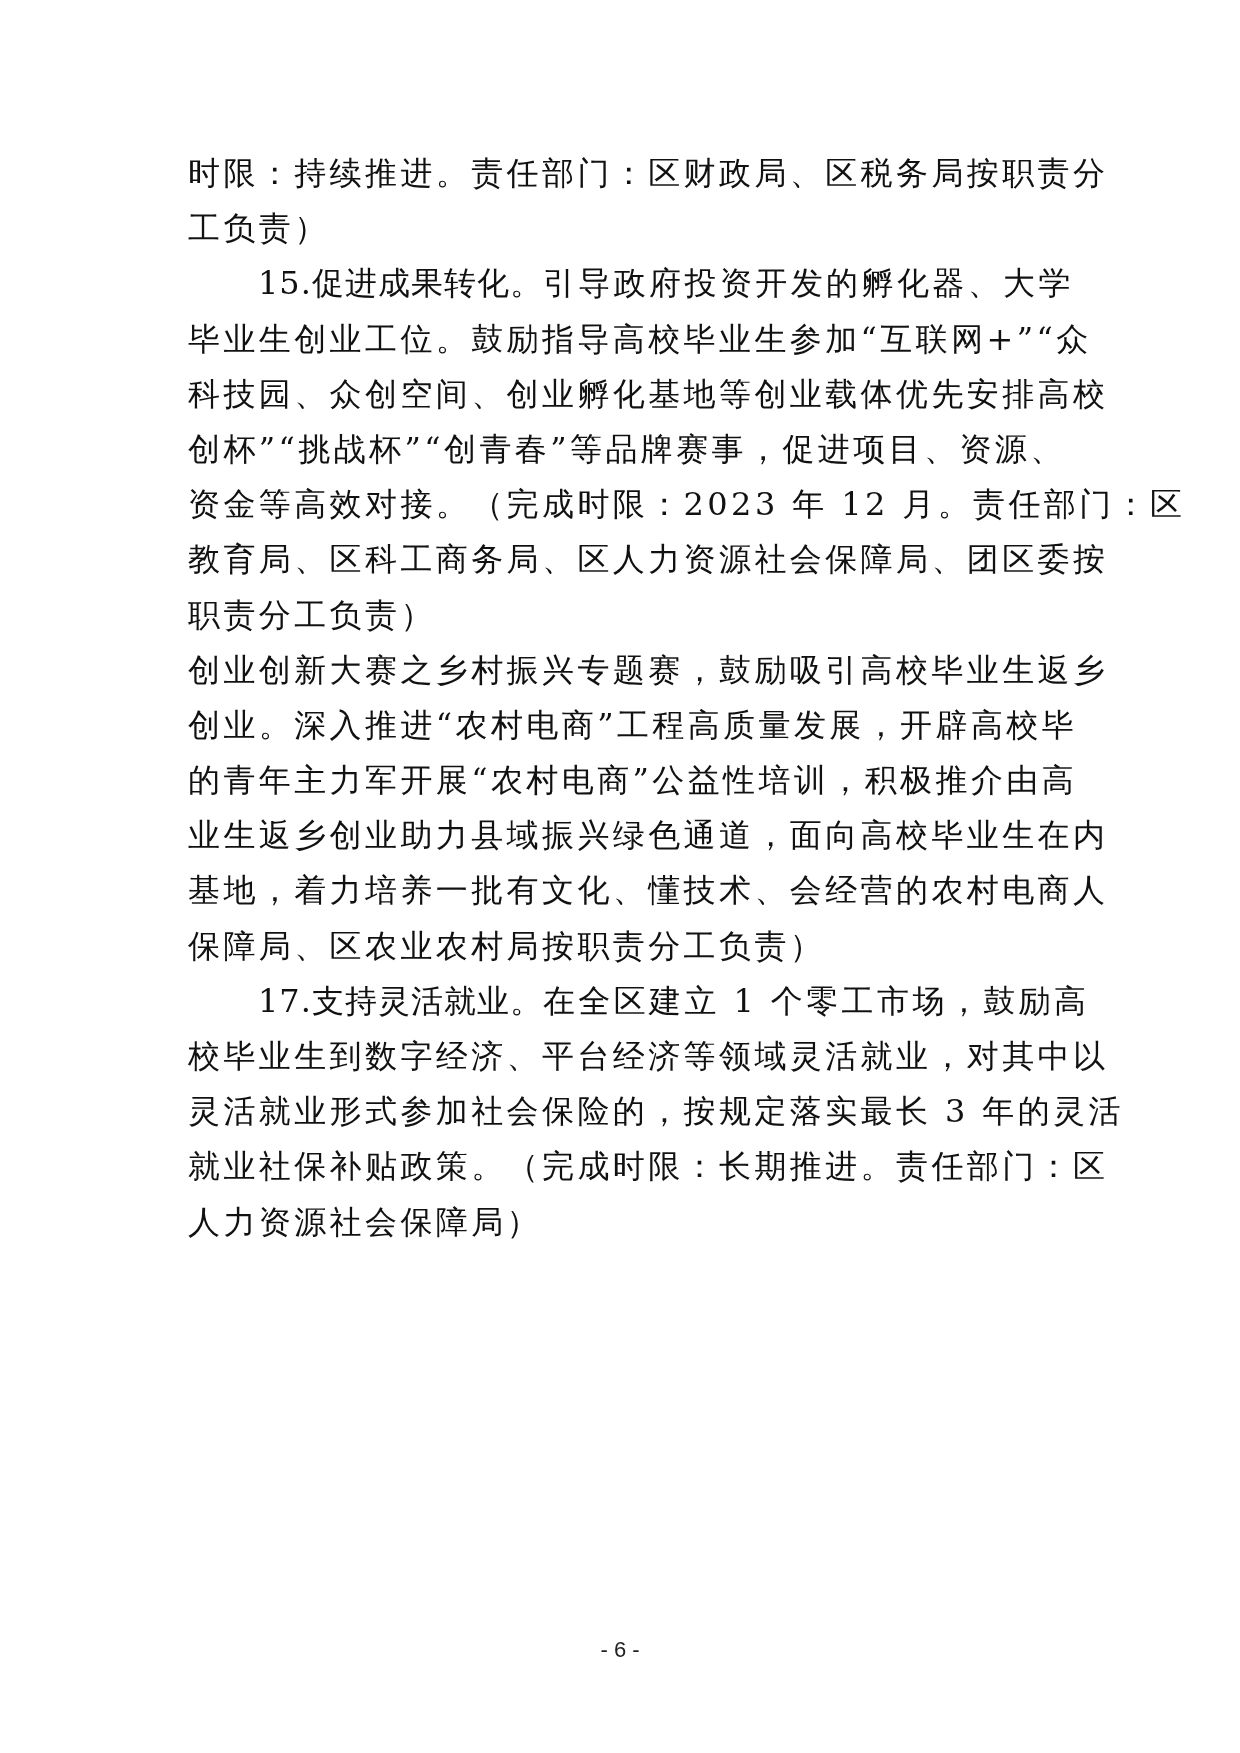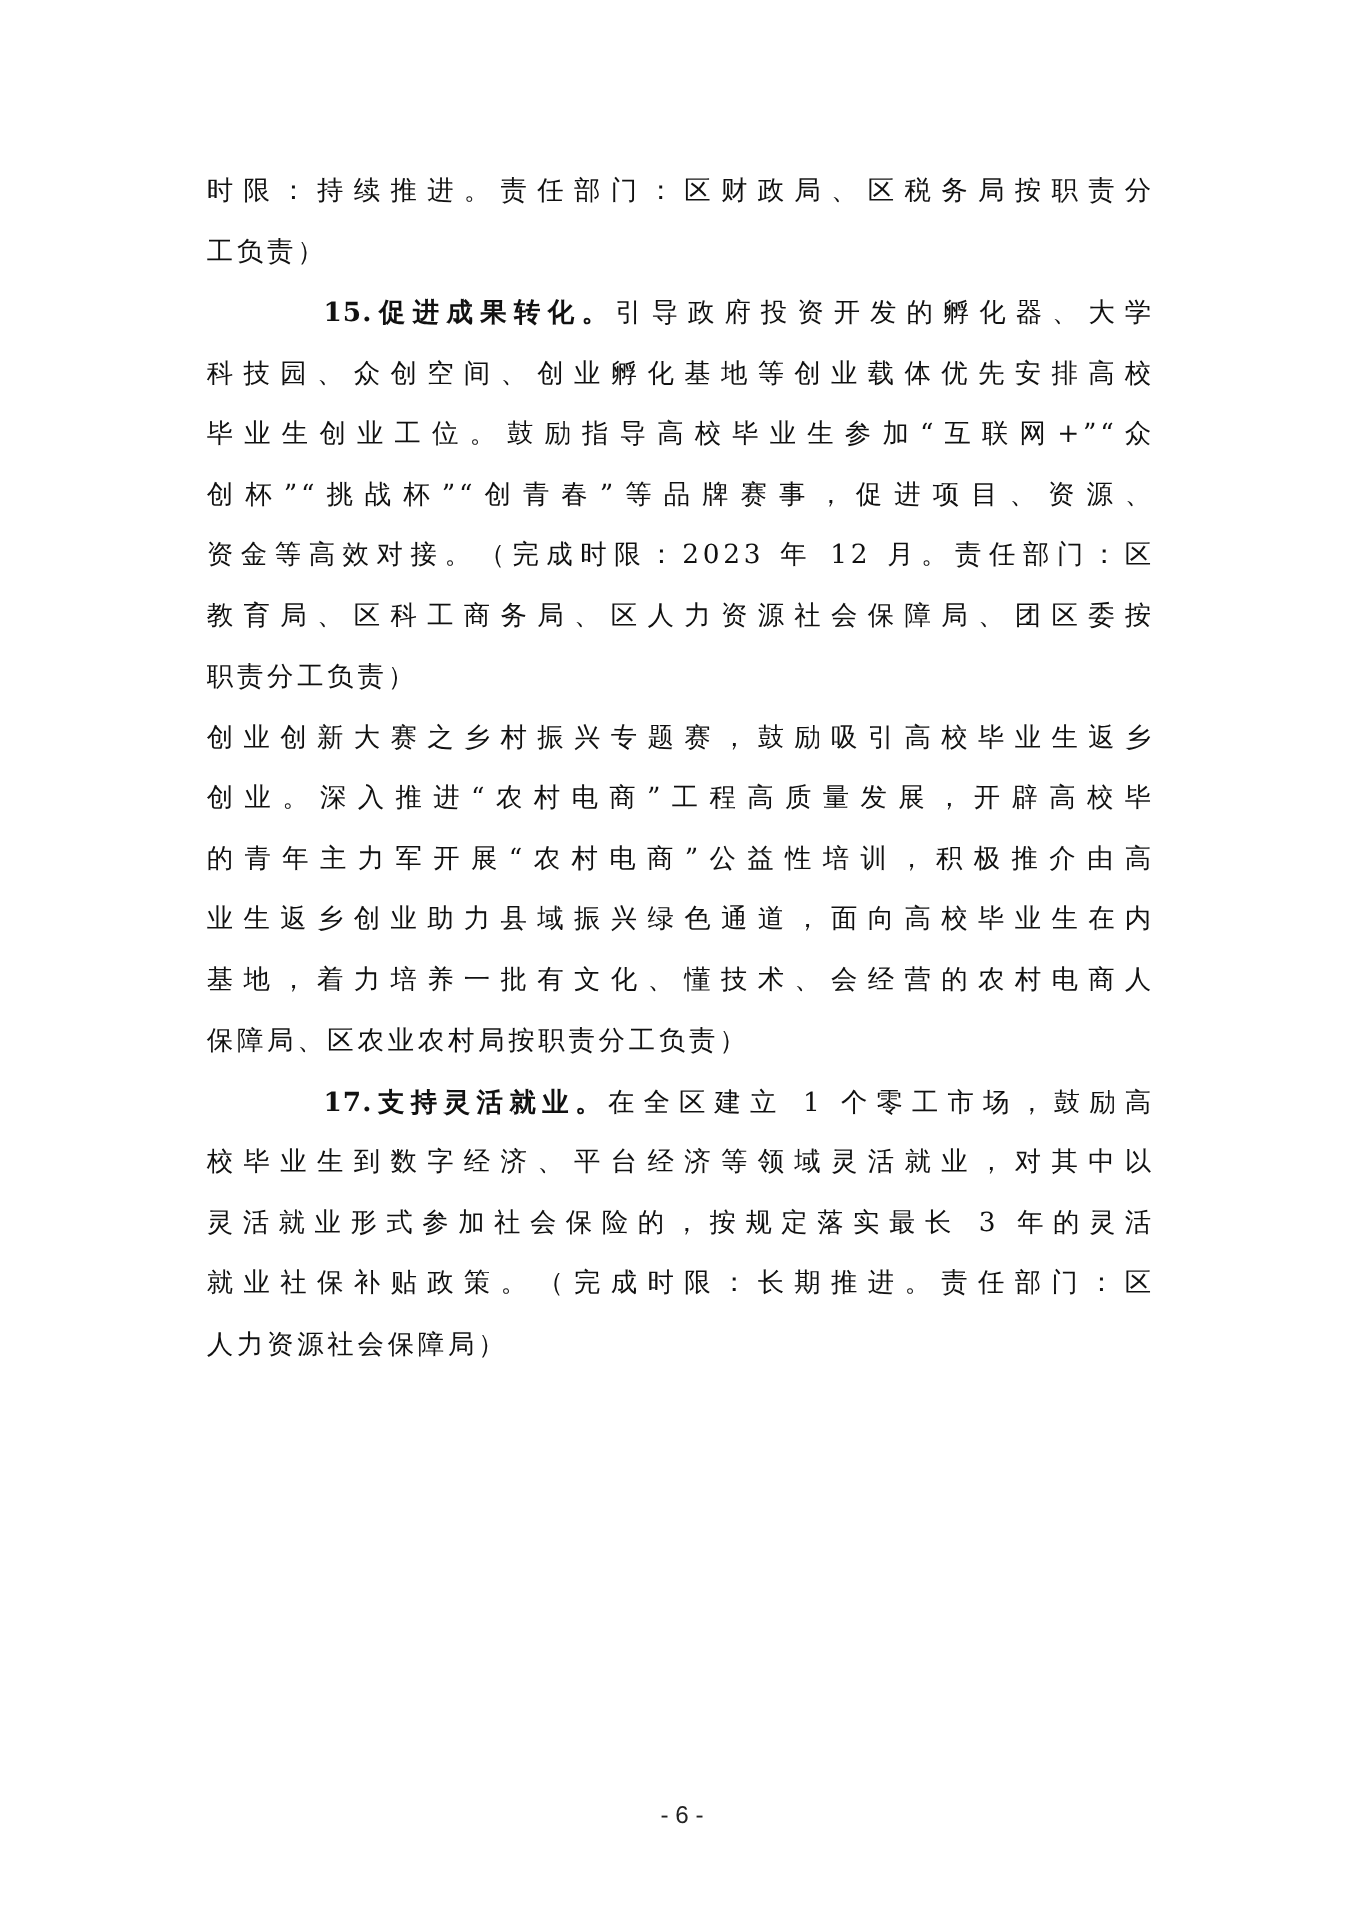--- a/index.html
+++ b/index.html
@@ -6,45 +6,45 @@
     body { width: 1240px; height: 1753px; position: relative; overflow: hidden; }
     .page {
       position: absolute; left: 0; top: 0; width: 1240px; height: 1753px;
       background: #ffffff; color: #111111;
       font-family: "DejaVu Serif", "Liberation Serif", serif;
     }
     .body-text {
       position: absolute; left: 188px; top: 146px; width: 862px;
     }
     .line {
-      height: 55.2px; line-height: 55.2px; font-size: 24px;
+      height: 55.2px; line-height: 55.2px; font-size: 32px;
       white-space: nowrap; letter-spacing: 3.4px;
       text-align: justify; text-align-last: justify;
     }
     .line.last { text-align-last: left; }
     .indent { padding-left: 70px; }
-    .heading { font-weight: bold; letter-spacing: 1px; margin-left: 36px; }
+    .heading { font-weight: normal; letter-spacing: 1px; }
     .page-number {
       position: absolute; left: 0; width: 1240px; top: 1637px;
       text-align: center; font-size: 22px; color: #222;
       font-family: "Liberation Sans", sans-serif;
     }
   </style>
 </head>
 <body>
 
 <div class="page">
   <div class="body-text">
 
     <div class="line">时限：持续推进。责任部门：区财政局、区税务局按职责分</div>
     <div class="line last">工负责）</div>
 
     <div class="line indent"><span class="heading">15.促进成果转化。</span><span>引导政府投资开发的孵化器、大学</span></div>
+    <div class="line">毕业生创业工位。鼓励指导高校毕业生参加“互联网+”“众</div>
     <div class="line">科技园、众创空间、创业孵化基地等创业载体优先安排高校</div>
-    <div class="line">毕业生创业工位。鼓励指导高校毕业生参加“互联网+”“众</div>
     <div class="line">创杯”“挑战杯”“创青春”等品牌赛事，促进项目、资源、</div>
     <div class="line">资金等高效对接。（完成时限：2023 年 12 月。责任部门：区</div>
     <div class="line">教育局、区科工商务局、区人力资源社会保障局、团区委按</div>
     <div class="line last">职责分工负责）</div>
 
     <div class="line">创业创新大赛之乡村振兴专题赛，鼓励吸引高校毕业生返乡</div>
     <div class="line">创业。深入推进“农村电商”工程高质量发展，开辟高校毕</div>
     <div class="line">的青年主力军开展“农村电商”公益性培训，积极推介由高</div>
     <div class="line">业生返乡创业助力县域振兴绿色通道，面向高校毕业生在内</div>
     <div class="line">基地，着力培养一批有文化、懂技术、会经营的农村电商人</div>

